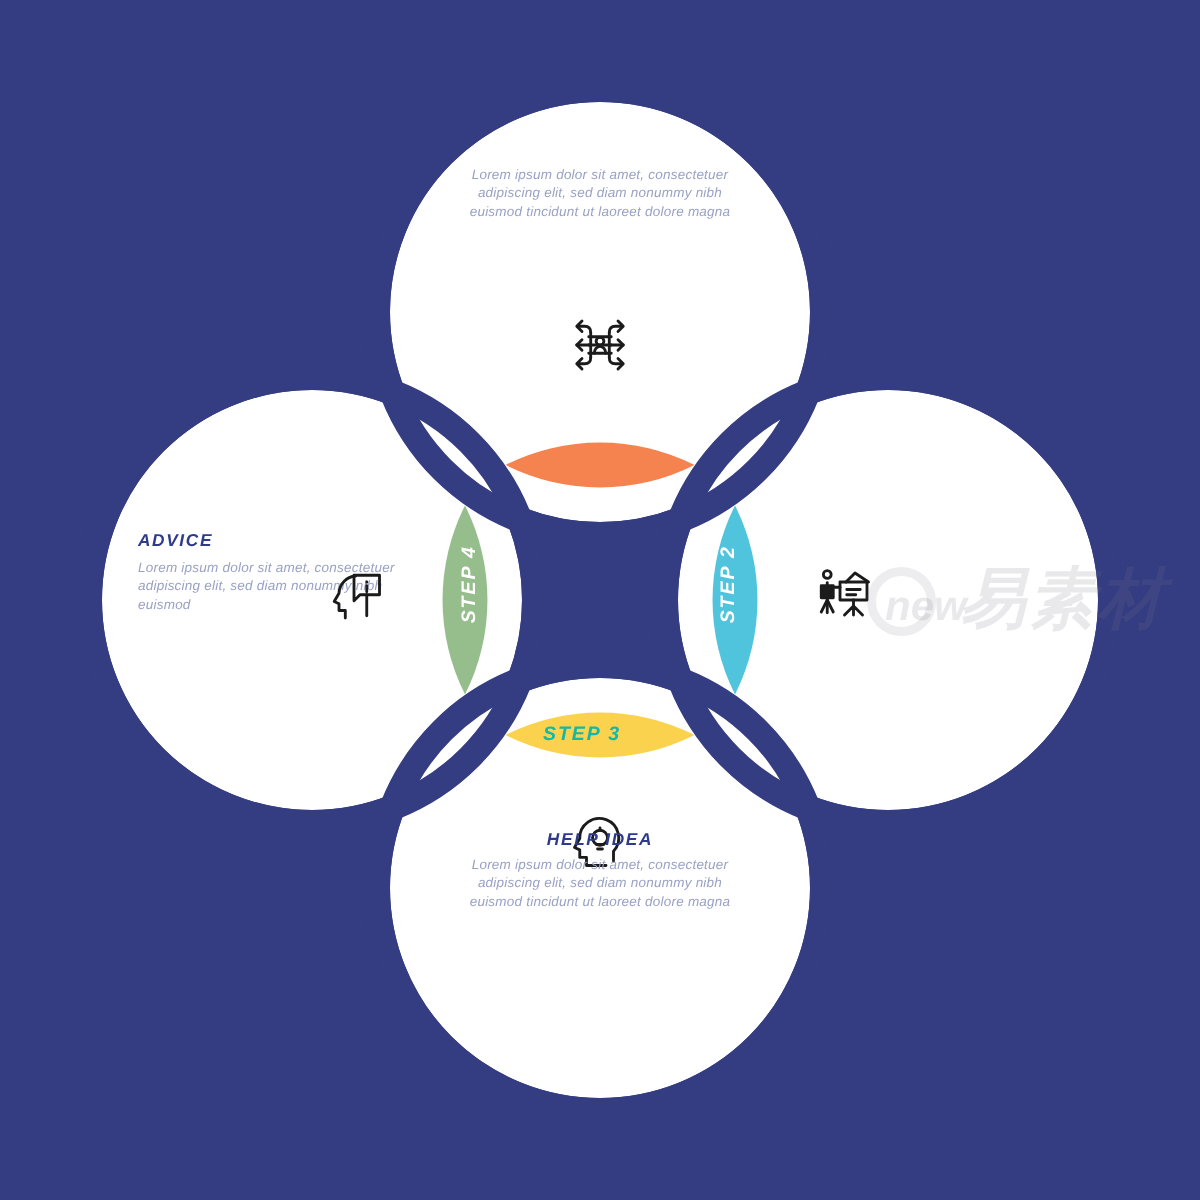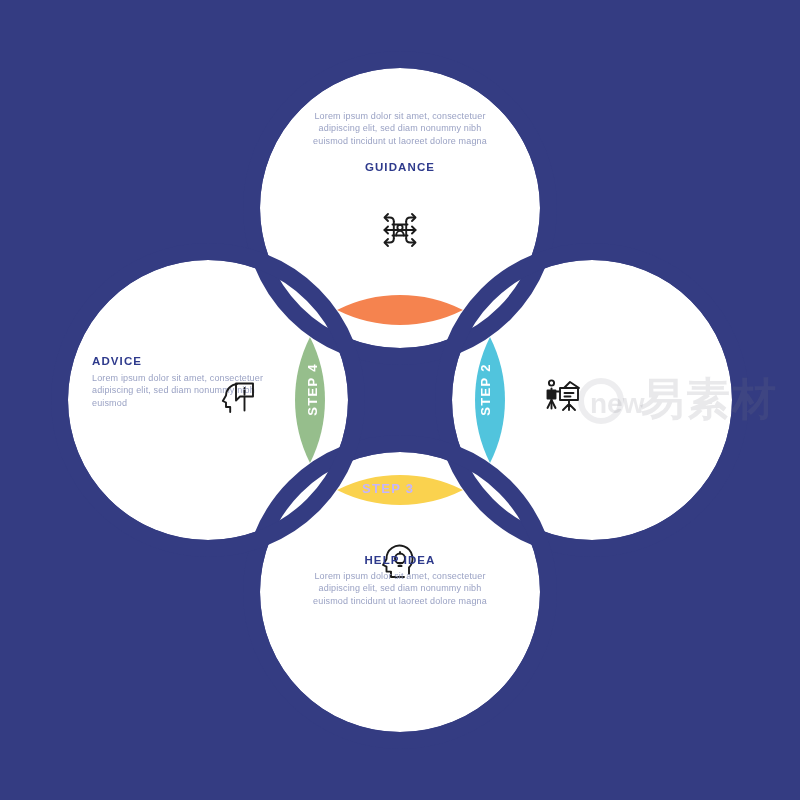--- a/index.html
+++ b/index.html
@@ -10,20 +10,21 @@
     width: 800px;
     height: 800px;
     overflow: hidden;
     font-family: "Liberation Sans", sans-serif;
   }
   #infographic-root {
     position: relative;
     width: 800px;
     height: 800px;
     background: #343C82;
+    font-style: italic;
   }
   #diagram-svg {
     position: absolute;
     left: 0;
     top: 0;
     width: 800px;
     height: 800px;
   }
   .overlay-layer {
     position: absolute;
@@ -208,21 +209,20 @@
       <path d="M 310 337
                A 140 140 0 0 1 310 463
                A 140 140 0 0 1 310 337 Z" fill="#96BE8C"></path>
     </g>
   </svg>
 
   <div class="overlay-layer">
 
     <div class="panel" id="panel-guidance">
       <div class="panel-body" style="color: rgb(154, 162, 196);">Lorem ipsum dolor sit amet, consectetuer adipiscing elit, sed diam nonummy nibh euismod tincidunt ut laoreet dolore magna</div>
-      <div class="panel-title" style="color: rgb(46, 58, 140);">GUIDANCE</div>
     </div>
     <div class="icon-box" id="icon-guidance">
       <svg width="48" height="48" viewBox="0 0 48 48" fill="none" stroke="#1B1B1B" stroke-width="1.9" stroke-linecap="round" stroke-linejoin="round">
 
         <circle cx="24" cy="21.5" r="2.6"></circle>
         <path d="M20.2 29.5 a3.8 4.6 0 0 1 7.6 0"></path>
 
         <path d="M16.5 18.5 h15 M16.5 24 h15 M16.5 29.5 h15"></path>
         <path d="M17.8 15.5 v17 M30.2 15.5 v17"></path>
 
@@ -282,21 +282,21 @@
         <path d="M21 12 a12 12 0 0 0 -11 11.5 l-3.2 5.5 l3.2 1.5 v4.5 h4.2 v5"></path>
         <path d="M20 11.5 h17 v13 h-13 l-4 4 z"></path>
         <path d="M28.5 16 v0.2"></path>
         <path d="M28.5 18.5 v4"></path>
         <path d="M28.5 24.5 v14"></path>
       </svg>
     </div>
 
     <div class="step-label" id="step-1-label" style="color: rgb(255, 255, 255); margin-top: 20px;">STEP 1</div>
     <div class="step-label" id="step-2-label" style="color: rgb(255, 255, 255);">STEP 2</div>
-    <div class="step-label" id="step-3-label" style="color: #c4b5fd;">STEP 3</div>
+    <div class="step-label" id="step-3-label" style="color: #14b8a6;">STEP 3</div>
     <div class="step-label" id="step-4-label" style="color: rgb(255, 255, 255);">STEP 4</div>
 
     <div class="watermark" id="wm-circle"></div>
     <div class="watermark" id="wm-text-en">new</div>
     <div class="watermark" id="wm-text-cn">易素材</div>
 
   </div>
 </div>
 
 </body></html>

